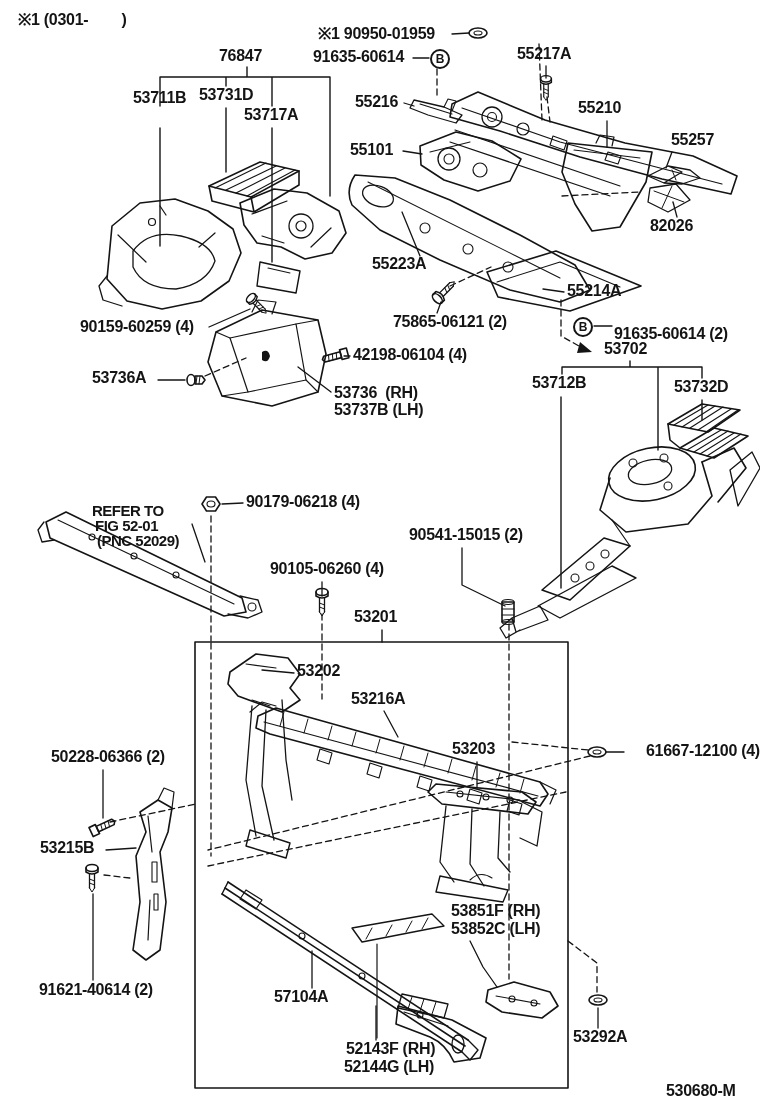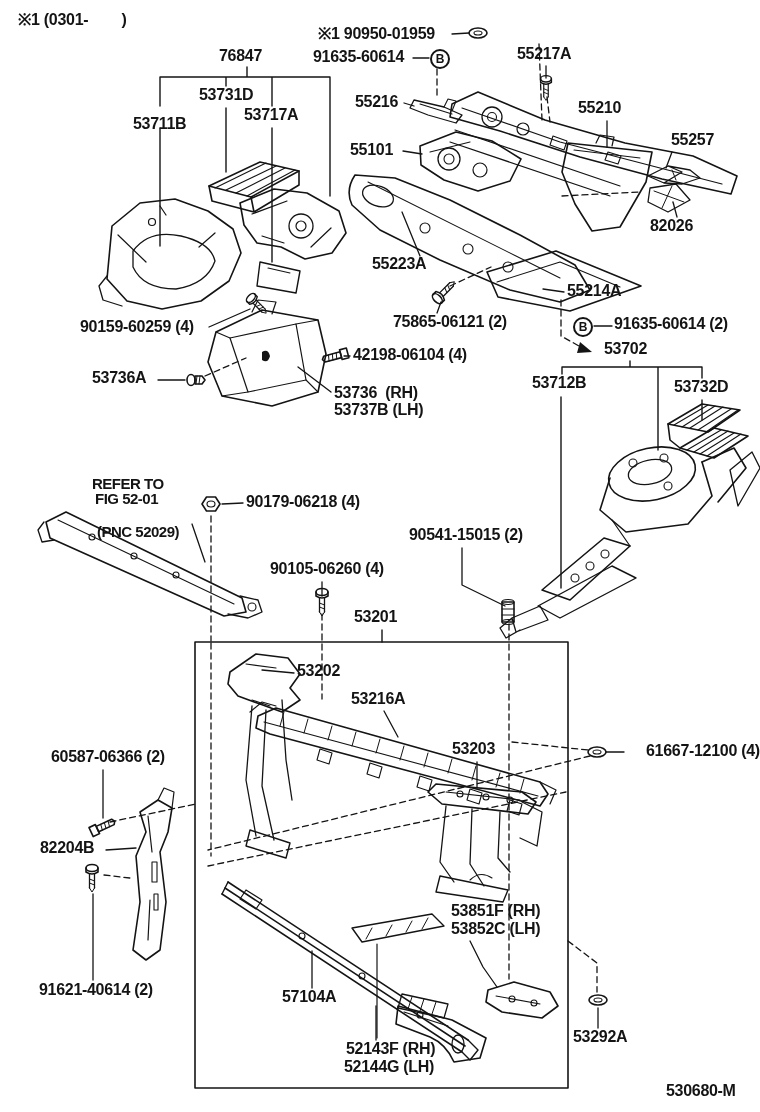--- a/index.html
+++ b/index.html
@@ -1,21 +1,21 @@
 <!DOCTYPE html>
 <html><head>
 <meta charset="utf-8">
 <style>
   html,body{margin:0;padding:0;background:#fff;}
   #screen{position:relative;width:760px;height:1112px;background:#fff;
           font-family:"Liberation Sans",sans-serif;overflow:hidden;padding-left:24px;}
   #lineart{position:absolute;left:0;top:0;}
   .lbl{position:absolute;font-weight:700;font-size:16px;letter-spacing:-0.3px;
        color:#141414;white-space:pre;line-height:1;}
-  .lbl.sm{font-size:15px;letter-spacing:-0.5px;}
+  .lbl.sm{font-size:15px;letter-spacing:-0.5px;margin-top:27px;}
   .bmark{position:absolute;width:20px;height:20px;border:2px solid #141414;border-radius:50%;
          box-sizing:border-box;background:#fff;display:flex;align-items:center;justify-content:center;
          font-weight:700;font-size:12px;color:#141414;}
 </style>
 </head>
 <body>
 
 <div id="screen">
 
 <svg id="lineart" width="760" height="1112" viewBox="0 0 760 1112">
@@ -337,63 +337,63 @@
     <ellipse rx="9" ry="5"></ellipse>
           <ellipse rx="4" ry="2" stroke-width="1.1"></ellipse>
   </g>
 
 </g>
 </svg>
 
 <div class="lbl" style="left:18px;top:12px">※1 (0301-        )</div>
 <div class="lbl" style="left:219px;top:48px">76847</div>
 <div class="lbl" style="left:199px;top:87px">53731D</div>
-<div class="lbl" style="left:133px;top:116px">53711B</div>
+<div class="lbl" style="left:133px;top:90px">53711B</div>
 <div class="lbl" style="left:244px;top:107px">53717A</div>
 <div class="lbl" style="left:318px;top:26px">※1 90950-01959</div>
 <div class="lbl" style="left:313px;top:49px">91635-60614</div>
 <div class="bmark" style="left:430px;top:49px">
       <span>B</span>
     </div>
 <div class="lbl" style="left:517px;top:46px">55217A</div>
 <div class="lbl" style="left:355px;top:94px">55216</div>
 <div class="lbl" style="left:578px;top:100px">55210</div>
 <div class="lbl" style="left:350px;top:142px">55101</div>
 <div class="lbl" style="left:671px;top:132px">55257</div>
 <div class="lbl" style="left:650px;top:218px">82026</div>
 <div class="lbl" style="left:372px;top:256px">55223A</div>
 <div class="lbl" style="left:567px;top:283px">55214A</div>
 <div class="lbl" style="left:393px;top:314px">75865-06121 (2)</div>
 <div class="bmark" style="left:573px;top:317px">
       <span>B</span>
     </div>
-<div class="lbl" style="left:614px;top:316px">91635-60614 (2)</div>
+<div class="lbl" style="left:614px;top:326px">91635-60614 (2)</div>
 <div class="lbl" style="left:604px;top:341px">53702</div>
 <div class="lbl" style="left:80px;top:319px">90159-60259 (4)</div>
 <div class="lbl" style="left:353px;top:347px">42198-06104 (4)</div>
 <div class="lbl" style="left:92px;top:370px">53736A</div>
 <div class="lbl" style="left:334px;top:385px">53736  (RH)</div>
 <div class="lbl" style="left:334px;top:402px">53737B (LH)</div>
 <div class="lbl" style="left:532px;top:375px">53712B</div>
 <div class="lbl" style="left:674px;top:379px">53732D</div>
 <div class="lbl sm" style="left:92px;top:476px">REFER TO</div>
 <div class="lbl sm" style="left:95px;top:491px">FIG 52-01</div>
-<div class="lbl sm" style="left:97px;top:524px">(PNC 52029)</div>
+<div class="lbl sm" style="left:97px;top:506px">(PNC 52029)</div>
 <div class="lbl" style="left:246px;top:494px">90179-06218 (4)</div>
 <div class="lbl" style="left:409px;top:527px">90541-15015 (2)</div>
 <div class="lbl" style="left:270px;top:561px">90105-06260 (4)</div>
 <div class="lbl" style="left:354px;top:609px">53201</div>
 <div class="lbl" style="left:297px;top:663px">53202</div>
 <div class="lbl" style="left:351px;top:691px">53216A</div>
 <div class="lbl" style="left:452px;top:741px">53203</div>
 <div class="lbl" style="left:646px;top:743px">61667-12100 (4)</div>
-<div class="lbl" style="left:51px;top:749px">60587-06366 (2)</div>
-<div class="lbl" style="left:40px;top:840px">82204B</div>
+<div class="lbl" style="left:51px;top:749px">50228-06366 (2)</div>
+<div class="lbl" style="left:40px;top:840px">53215B</div>
 <div class="lbl" style="left:39px;top:982px">91621-40614 (2)</div>
 <div class="lbl" style="left:451px;top:903px">53851F (RH)</div>
 <div class="lbl" style="left:451px;top:921px">53852C (LH)</div>
-<div class="lbl" style="left:282px;top:989px">57104A</div>
+<div class="lbl" style="left:274px;top:989px">57104A</div>
 <div class="lbl" style="left:346px;top:1041px">52143F (RH)</div>
 <div class="lbl" style="left:344px;top:1059px">52144G (LH)</div>
 <div class="lbl" style="left:573px;top:1029px">53292A</div>
 <div class="lbl" style="left:666px;top:1083px">530680-M</div>
 
 </div>
 
 </body></html>

